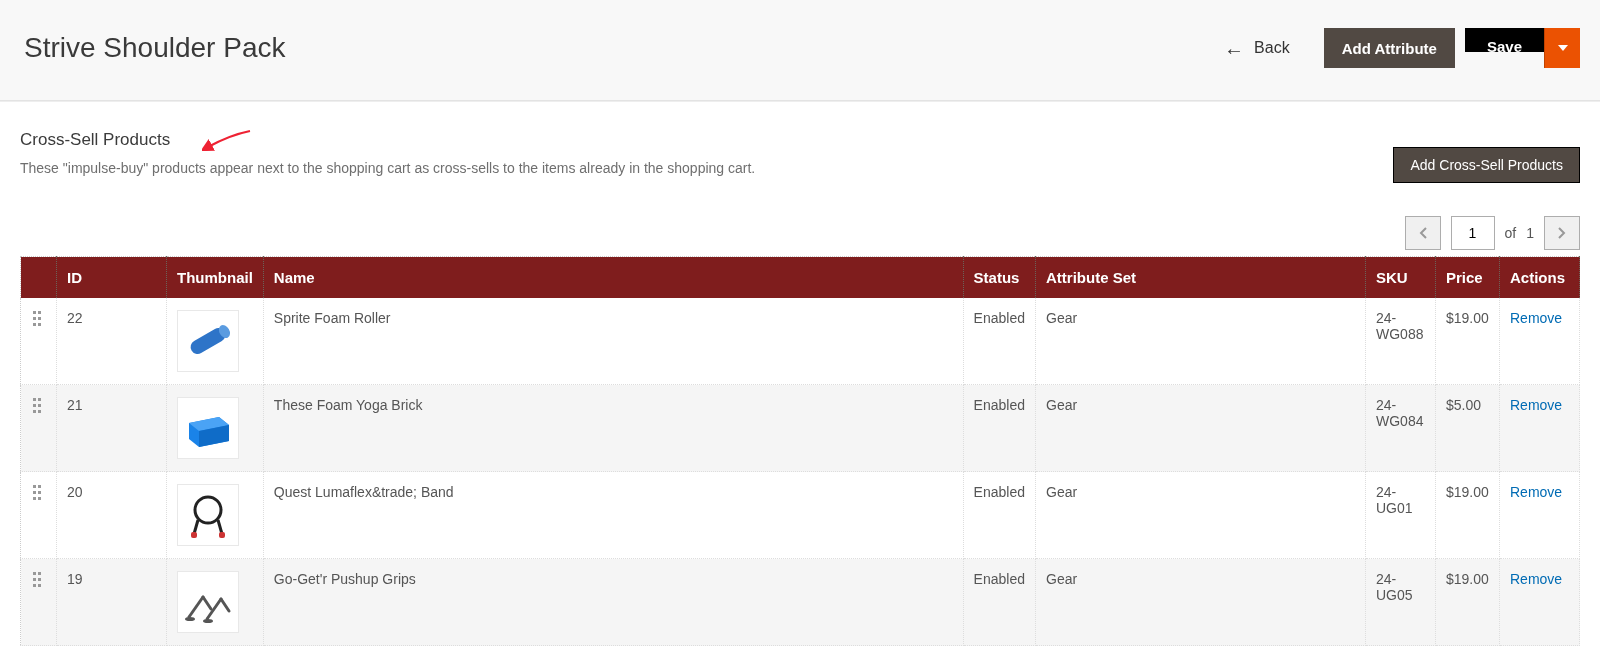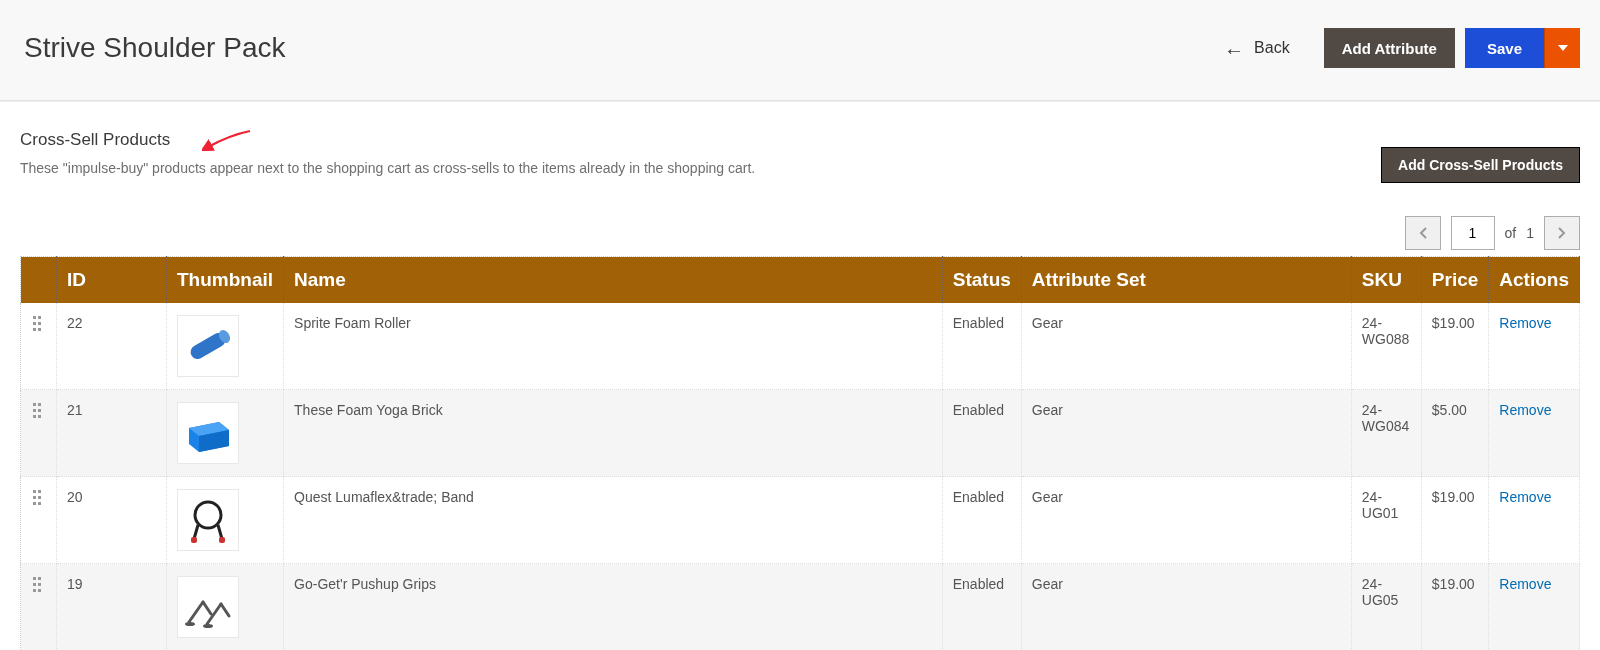--- a/index.html
+++ b/index.html
@@ -51,27 +51,27 @@
   }
   .btn-dark {
     background: #514943;
     color: #fff;
   }
   .btn-primary-group {
     display: inline-flex;
     margin-left: 10px;
   }
   .btn-primary {
-    background: #1d4ed8;
+    background: #000000;
     color: #fff;
     padding: 10px 22px;
     font-size: 15px;
     font-weight: 600;
     border: none;
-    height: 40px;
+    height: 24px;
     cursor: pointer;
   }
   .btn-toggle {
     background: #eb5202;
     color: #fff;
     width: 36px;
     height: 40px;
     border: none;
     border-left: 1px solid #c14300;
     cursor: pointer;
@@ -103,21 +103,21 @@
   .arrow-pointer svg { width: 50px; height: 22px; }
   .section-desc {
     color: #6f6f6f;
     font-size: 14px;
     margin: 0 0 22px 0;
   }
   .btn-add-products {
     background: #fff;
     border: 2px solid #000;
     color: #333;
-    font-weight: 700;
+    font-weight: 400;
     padding: 9px 16px;
     font-size: 14px;
     cursor: pointer;
     background: #514943;
     color: #fff;
     border: 1px solid #000;
     margin-top: 18px;
   }
 
   .pager {
@@ -147,26 +147,26 @@
     font-size: 14px;
   }
   .pager-text { color: #555; font-size: 14px; }
 
   table.grid {
     width: 100%;
     border-collapse: collapse;
     border: 1px dotted #ccc;
   }
   table.grid thead th {
-    background: #a16207;
+    background: #7f1d1d;
     color: #fff;
     font-weight: 600;
     text-align: left;
     padding: 12px 10px;
-    font-size: 19px;
+    font-size: 15px;
     border-right: 1px dotted #6b6259;
     margin-top: 28px;
   }
   table.grid td {
     padding: 12px 10px;
     vertical-align: top;
     border-right: 1px dotted #ddd;
     border-bottom: 1px dotted #ddd;
     font-size: 14px;
     color: #555;

